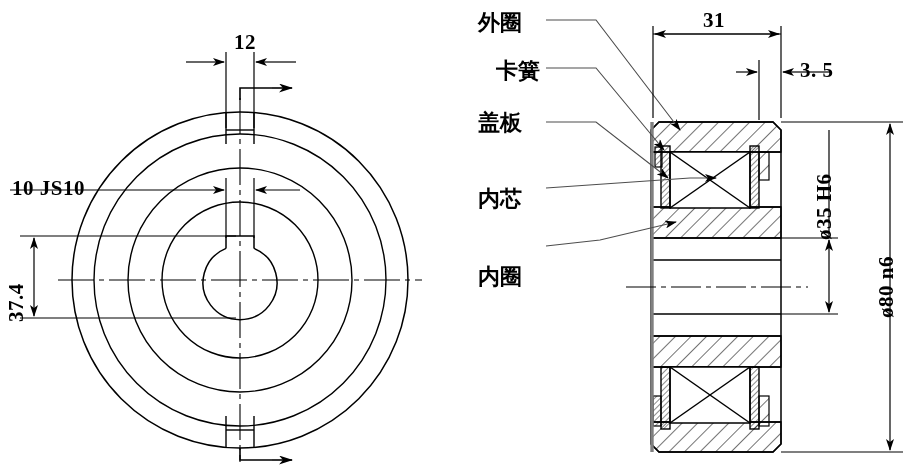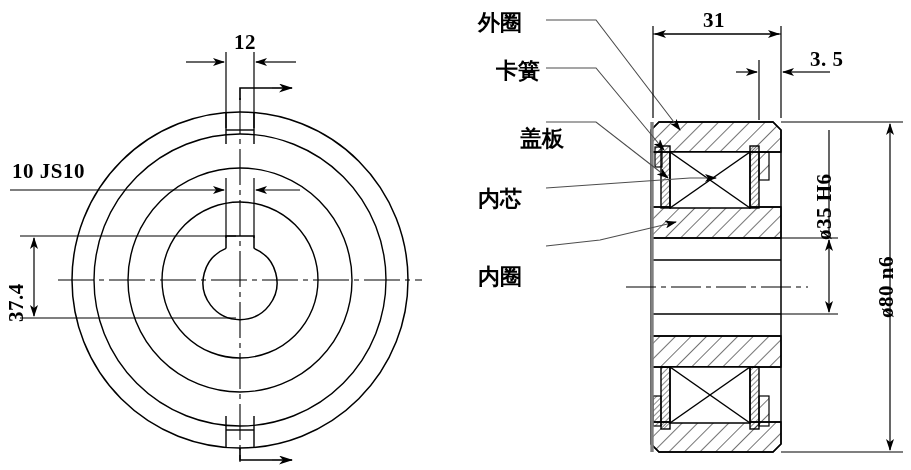--- a/index.html
+++ b/index.html
@@ -212,35 +212,35 @@
     <line x1="781" y1="122" x2="903" y2="122"></line>
     <line x1="781" y1="452" x2="903" y2="452"></line>
     <line x1="890" y1="140" x2="890" y2="124" marker-end="url(#ar)"></line>
     <line x1="890" y1="434" x2="890" y2="450" marker-end="url(#ar)"></line>
     <line x1="890" y1="140" x2="890" y2="434"></line>
   </g>
 </svg>
 
 <div class="txt dim" style="left:234px;top:30px;">12</div>
 
-<div class="txt dim" style="left:12px;top:159px;">10  JS10</div>
+<div class="txt dim" style="left:12px;top:176px;">10  JS10</div>
 
 <div class="txt dim rot90" style="left:4px;top:322px;">37.4</div>
 
 <div class="txt dim" style="left:703px;top:8px;text-align:center;">31</div>
 
-<div class="txt dim" style="left:800px;top:47px;margin-left:10px;">3. 5</div>
+<div class="txt dim" style="left:800px;top:58px;">3. 5</div>
 
 <div class="txt dim rot90" style="left:812px;top:240px;">ø35  H6</div>
 
 <div class="txt dim rot90" style="left:874px;top:318px;">ø80  n6</div>
 
 <div class="txt cjk" style="left:478px;top:8px;">外圈</div>
 
 <div class="txt cjk" style="left:496px;top:56px;">卡簧</div>
 
-<div class="txt cjk" style="left:478px;top:124px;margin-left:42px;">盖板</div>
+<div class="txt cjk" style="left:478px;top:108px;">盖板</div>
 
 <div class="txt cjk" style="left:478px;top:184px;">内芯</div>
 
 <div class="txt cjk" style="left:478px;top:234px;margin-top:28px;">内圈</div>
 
 </div>
 
 </body></html>

